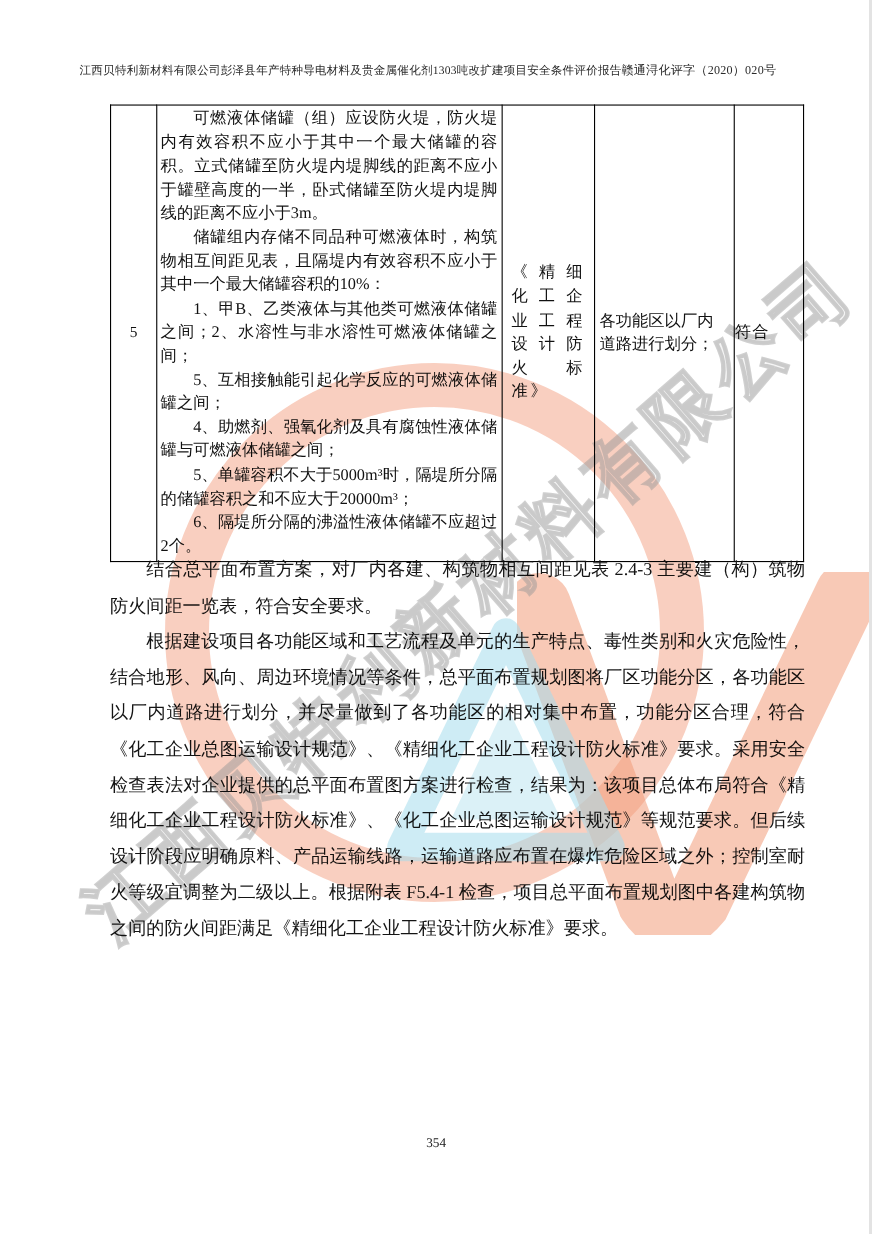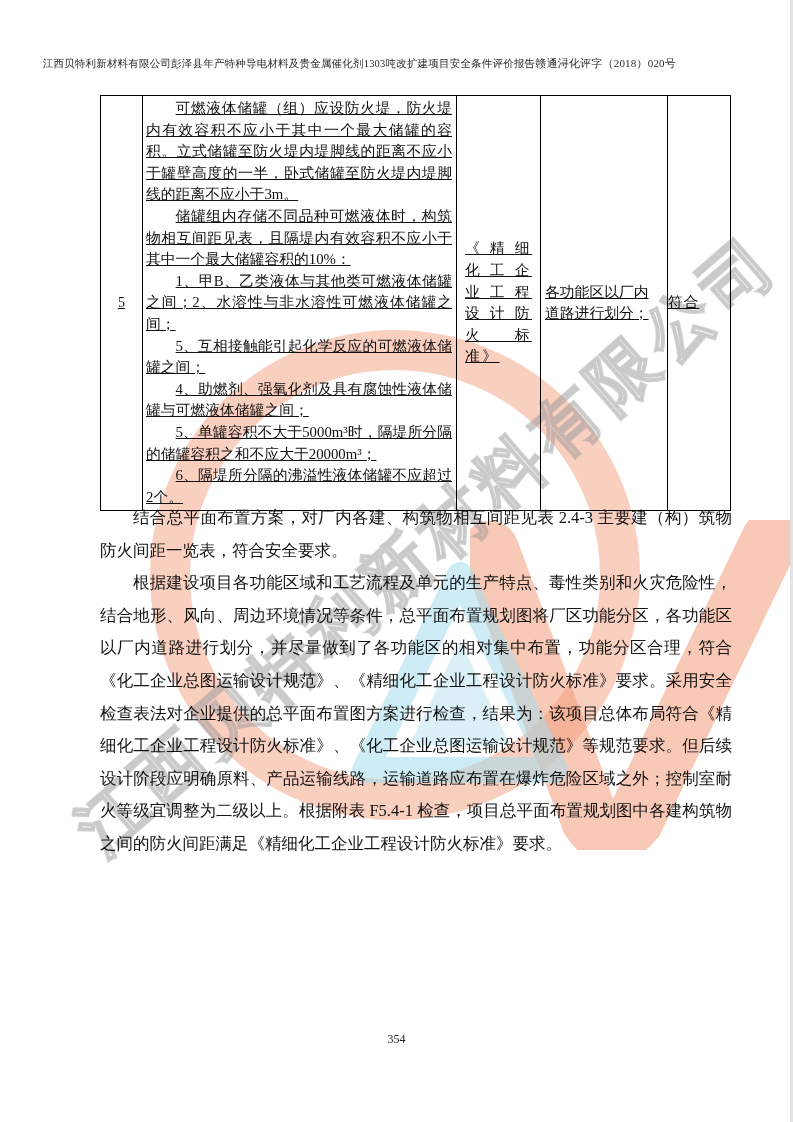--- a/index.html
+++ b/index.html
@@ -11,39 +11,38 @@
     font-family:"Liberation Serif","DejaVu Serif",serif;
     color:#1c1c1c;
     overflow:hidden;
   }
   .page-edge {
     position:absolute; right:0; top:0; width:3px; height:100%;
     background:#e3e3e3;
   }
   
   .doc-header {
-    position:absolute; left:116px; top:56px; width:560px;
-    display:flex; justify-content:flex-end; align-items:baseline;
+    position:absolute; left:109px; top:56px; width:560px;
+    display:flex; justify-content:center; align-items:baseline;
     font-size:10.5px; color:#2a2a2a; letter-spacing:0.2px;
     white-space:nowrap;
   }
   .doc-header .right { font-size:11px; }
   
   .compliance-table {
     position:absolute; left:100px; top:95px;
     border-collapse:collapse; table-layout:fixed;
     width:630px; height:365px;
   }
   .compliance-table td {
     border:1.5px solid #000;
     vertical-align:middle;
     font-size:14.8px;
     line-height:21.6px;
     color:#111;
-    text-decoration:underline;
   }
   td.col-index { text-align:center; font-size:14px; }
   td.col-req { padding:2px 4px 2px 3px; vertical-align:top; }
   td.col-req p { text-align:justify; text-indent:2em; }
   td.col-std { padding:2px 8px; letter-spacing:2.5px; text-align:justify; }
   td.col-actual { padding:2px 4px; vertical-align:middle; }
   td.col-concl { text-align:left; letter-spacing:1px; }
   
   .body-text {
     position:absolute; left:100px; top:466px; width:632px;
@@ -81,21 +80,21 @@
     font-family:"Liberation Serif","DejaVu Serif",serif;
   }
 </style>
 </head>
 <body>
 
 <div class="page-edge"></div>
 
 <div class="doc-header">
   <span class="left">江西贝特利新材料有限公司彭泽县年产特种导电材料及贵金属催化剂1303吨改扩建项目安全条件评价报告</span>
-  <span class="right">赣通浔化评字（2018）020号</span>
+  <span class="right">赣通浔化评字（2020）020号</span>
 </div>
 
 <table class="compliance-table">
   <colgroup>
     <col style="width:42px">
       <col style="width:314px">
       <col style="width:84px">
       <col style="width:127px">
       <col style="width:63px">
   </colgroup>

